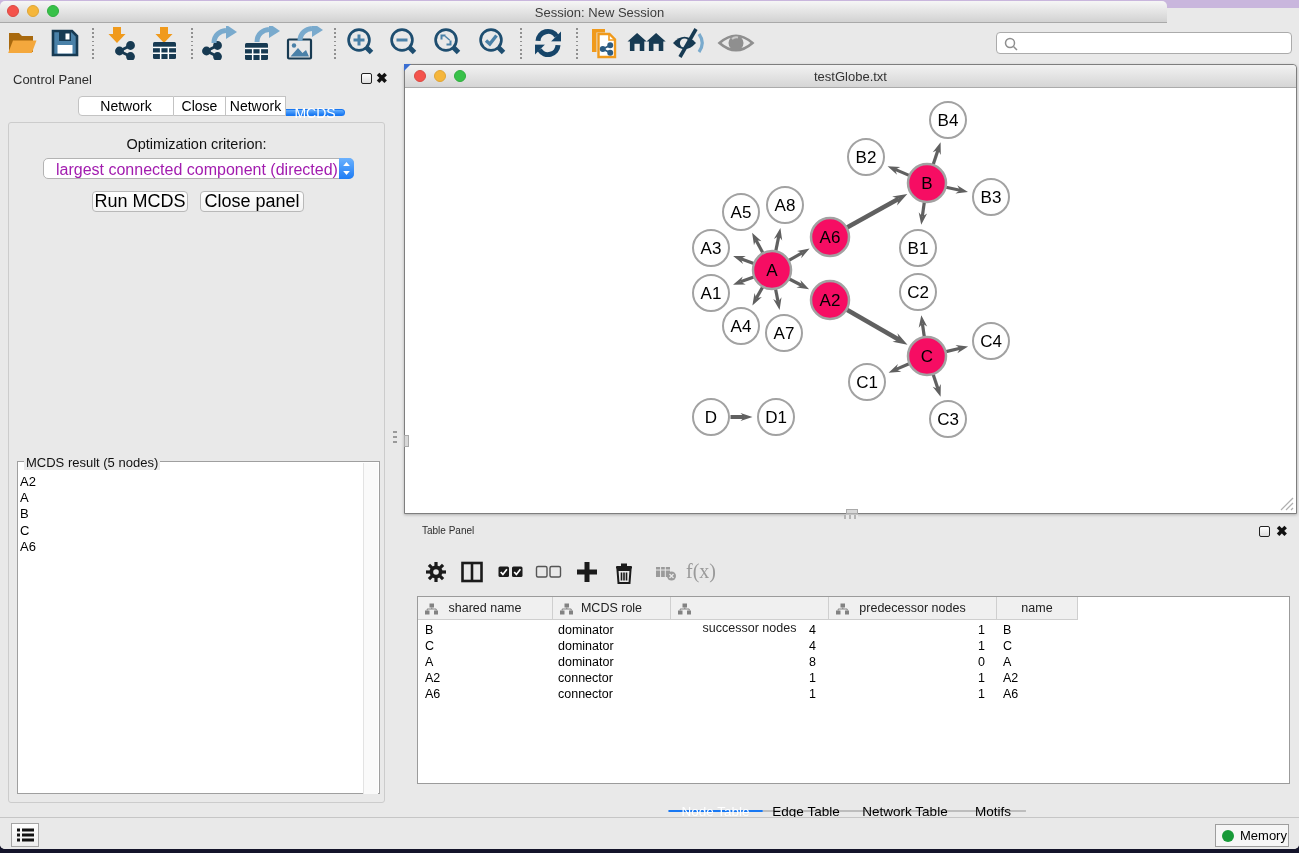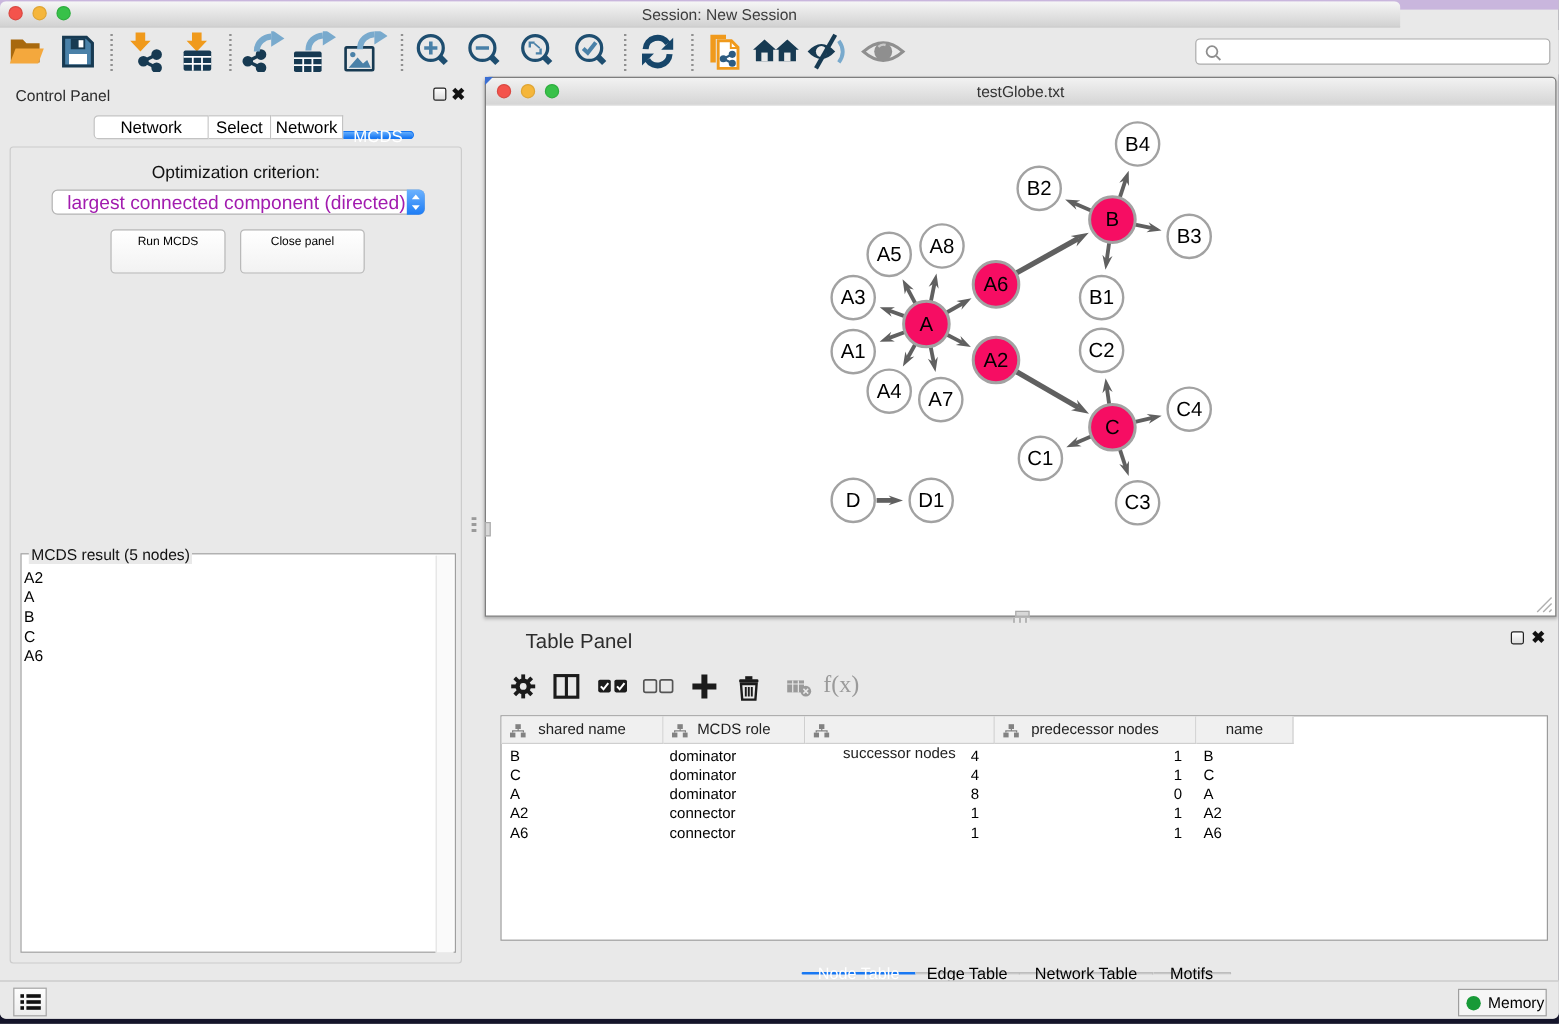--- a/index.html
+++ b/index.html
@@ -23,35 +23,35 @@
 #cp-tabs { position:absolute; left:78px; top:96px; height:20px; display:flex; font-size:14px; }
 #cp-tabs .tab { background:#fff; border:1px solid #c3c3c3; border-left:none; color:#000; display:flex; align-items:center; justify-content:center; }
 #cp-tabs .tab:first-child { border-left:1px solid #c3c3c3; border-radius:4px 0 0 4px; }
 #cp-tabs .tab:last-child { border-radius:0 4px 4px 0; }
 #cp-tabs .tab.sel { background:linear-gradient(#64aefd,#1777f2); color:#fff; border-color:#1777f2; }
 #cp-panel { position:absolute; left:8px; top:122px; width:377px; height:681px; background:#e9e9e9; border:1px solid #cccccc; border-radius:3px; }
 #opt-label { position:absolute; left:0; top:136px; width:393px; text-align:center; font-size:14.5px; color:#111; }
 #dropdown { position:absolute; left:43px; top:158px; width:311px; height:21px; background:#fff; border:1px solid #b3b3b3; border-radius:5px; }
 #dropdown .txt { position:absolute; left:12px; top:2px; font-size:16px; color:#a21caf; }
 #dropdown .btn { position:absolute; right:-1px; top:-1px; width:15px; height:21px; background:linear-gradient(#6cb2fe,#1d7cf5); border-radius:0 5px 5px 0; }
-.cbtn { position:absolute; height:37px; background:linear-gradient(#ffffff,#f2f2f2); border:1px solid #b9b9b9; border-radius:4px; font-size:10px; color:#000; text-align:center; line-height:19px; }
+.cbtn { position:absolute; height:21px; background:linear-gradient(#ffffff,#f2f2f2); border:1px solid #b9b9b9; border-radius:4px; font-size:18px; color:#000; text-align:center; line-height:19px; }
 #fieldset { position:absolute; left:17px; top:461px; width:363px; height:333px; border:1px solid #9f9f9f; background:#fff; }
 #fs-legend { position:absolute; left:24px; top:455px; font-size:13px; color:#111; background:#e9e9e9; padding:0 2px; }
 #fs-list { position:absolute; left:20px; top:474px; font-size:13px; color:#000; line-height:16.2px; }
 #fs-scroll { position:absolute; right:1px; top:1px; width:15px; height:331px; background:#fafafa; border-left:1px solid #e3e3e3; }
 
 #netwin { position:absolute; left:404px; top:64px; width:893px; height:450px; background:#fff; border:1px solid #7e7e7e; border-radius:4px 4px 0 0; box-shadow:0 1px 3px rgba(0,0,0,0.25); }
 #nw-titlebar { position:absolute; left:0; top:0; width:100%; height:23px; background:linear-gradient(#f2f2f2,#d5d5d5); border-bottom:1px solid #ababab; border-radius:4px 4px 0 0; }
 #nw-titlebar .tl { top:5px; }
 #nw-titlebar .t1 { left:9px; background:#f4534c; border:0.5px solid #d94a43;}
 #nw-titlebar .t2 { left:29px; background:#f5b63b; border:0.5px solid #dfa535;}
 #nw-titlebar .t3 { left:49px; background:#38c149; border:0.5px solid #2fae3f;}
 #nw-title { position:absolute; top:4px; width:100%; text-align:center; font-size:13px; color:#333; }
 
-#tp-title { position:absolute; left:438px; top:525px; font-size:17px; color:#2d2d2d; }
+#tp-title { position:absolute; left:422px; top:525px; font-size:10px; color:#2d2d2d; }
 #tbl { position:absolute; left:417px; top:596px; width:873px; height:188px; background:#fff; border:1px solid #9b9b9b; }
 .hcell { position:absolute; top:0; height:23px; background:#f0f0f0; border-right:1px solid #cfcfcf; border-bottom:1px solid #cfcfcf; font-size:12.5px; color:#222; display:flex; align-items:center; justify-content:center; }
 .trow { position:absolute; font-size:12.5px; color:#000; height:16px; }
 
 #bot-tabs { position:absolute; left:668px; top:790px; height:21px; display:flex; font-size:13.5px; }
 #bot-tabs .tab { background:#fff; border:1px solid #bdbdbd; border-left:none; color:#000; display:flex; align-items:center; justify-content:center;margin-top:20px; }
 #bot-tabs .tab:first-child { border-left:1px solid #bdbdbd; border-radius:3px 0 0 3px; }
 #bot-tabs .tab:last-child { border-radius:0 3px 3px 0; }
 #bot-tabs .tab.sel { background:linear-gradient(#58a7fd,#1878f3); color:#fff; border-color:#1878f3; }
 #statusbar { position:absolute; left:0; top:817px; width:1299px; height:32px; background:#e9e9e9; border-top:1px solid #c6c6c6; }
@@ -208,21 +208,21 @@
       </div>
     </div>
 
 <div id="cp-title">Control Panel</div>
 <div style="position:absolute; left:393px; top:431px; width:4px; height:14px; background:repeating-linear-gradient(#9a9a9a 0 2px, #e9e9e9 2px 5px);"></div>
 <div class="fico" style="left:361px; top:73px;"></div>
 <div class="xico" style="left:376px; top:70px;">✖</div>
 <div id="cp-panel"></div>
 <div id="cp-tabs">
   <div class="tab" style="width:96px;">Network</div>
-  <div class="tab" style="width:52px;">Select</div>
+  <div class="tab" style="width:52px;">Close</div>
   <div class="tab" style="width:60px;">Network</div>
   <div class="tab sel" style="width:59px;margin-top:13px;">MCDS</div>
 </div>
 <div id="opt-label">Optimization criterion:</div>
 <div id="dropdown">
       <span class="txt">largest connected component (directed)</span>
   <div class="btn"><svg width="15" height="21">
           <path d="M7.5,4 L10.8,8 L4.2,8 Z" fill="#fff"></path>
           <path d="M7.5,17 L10.8,13 L4.2,13 Z" fill="#fff"></path>
         </svg></div>

